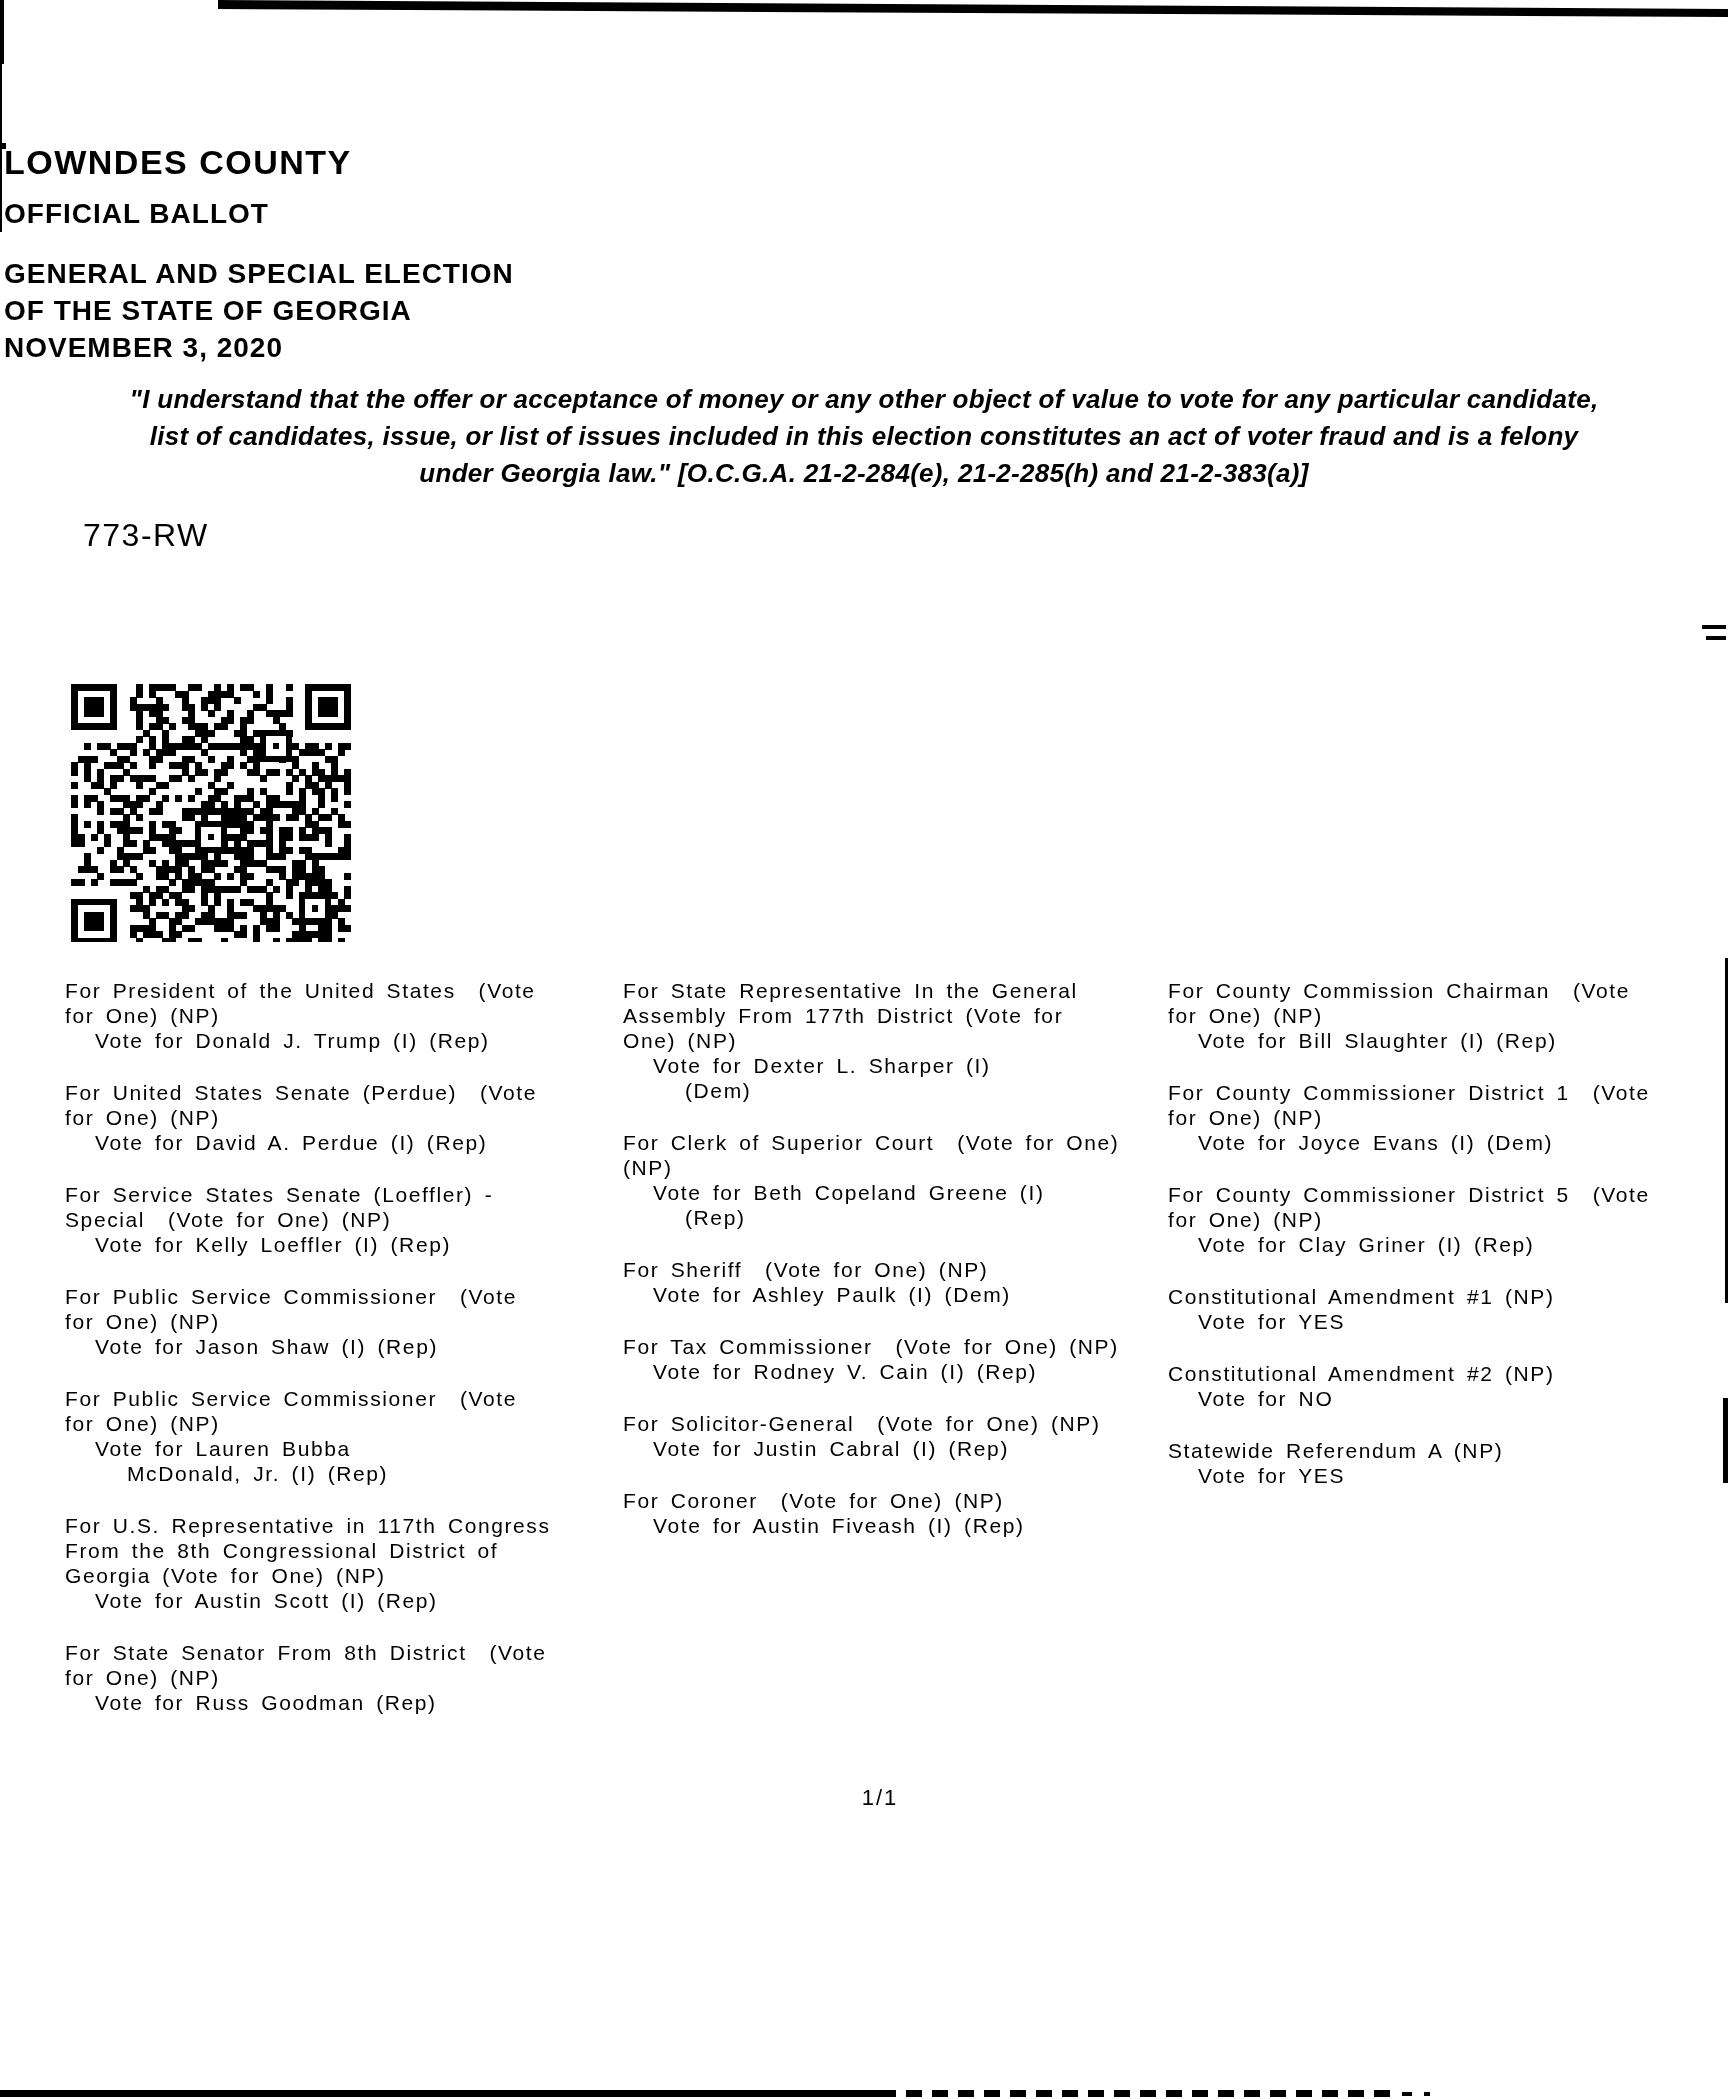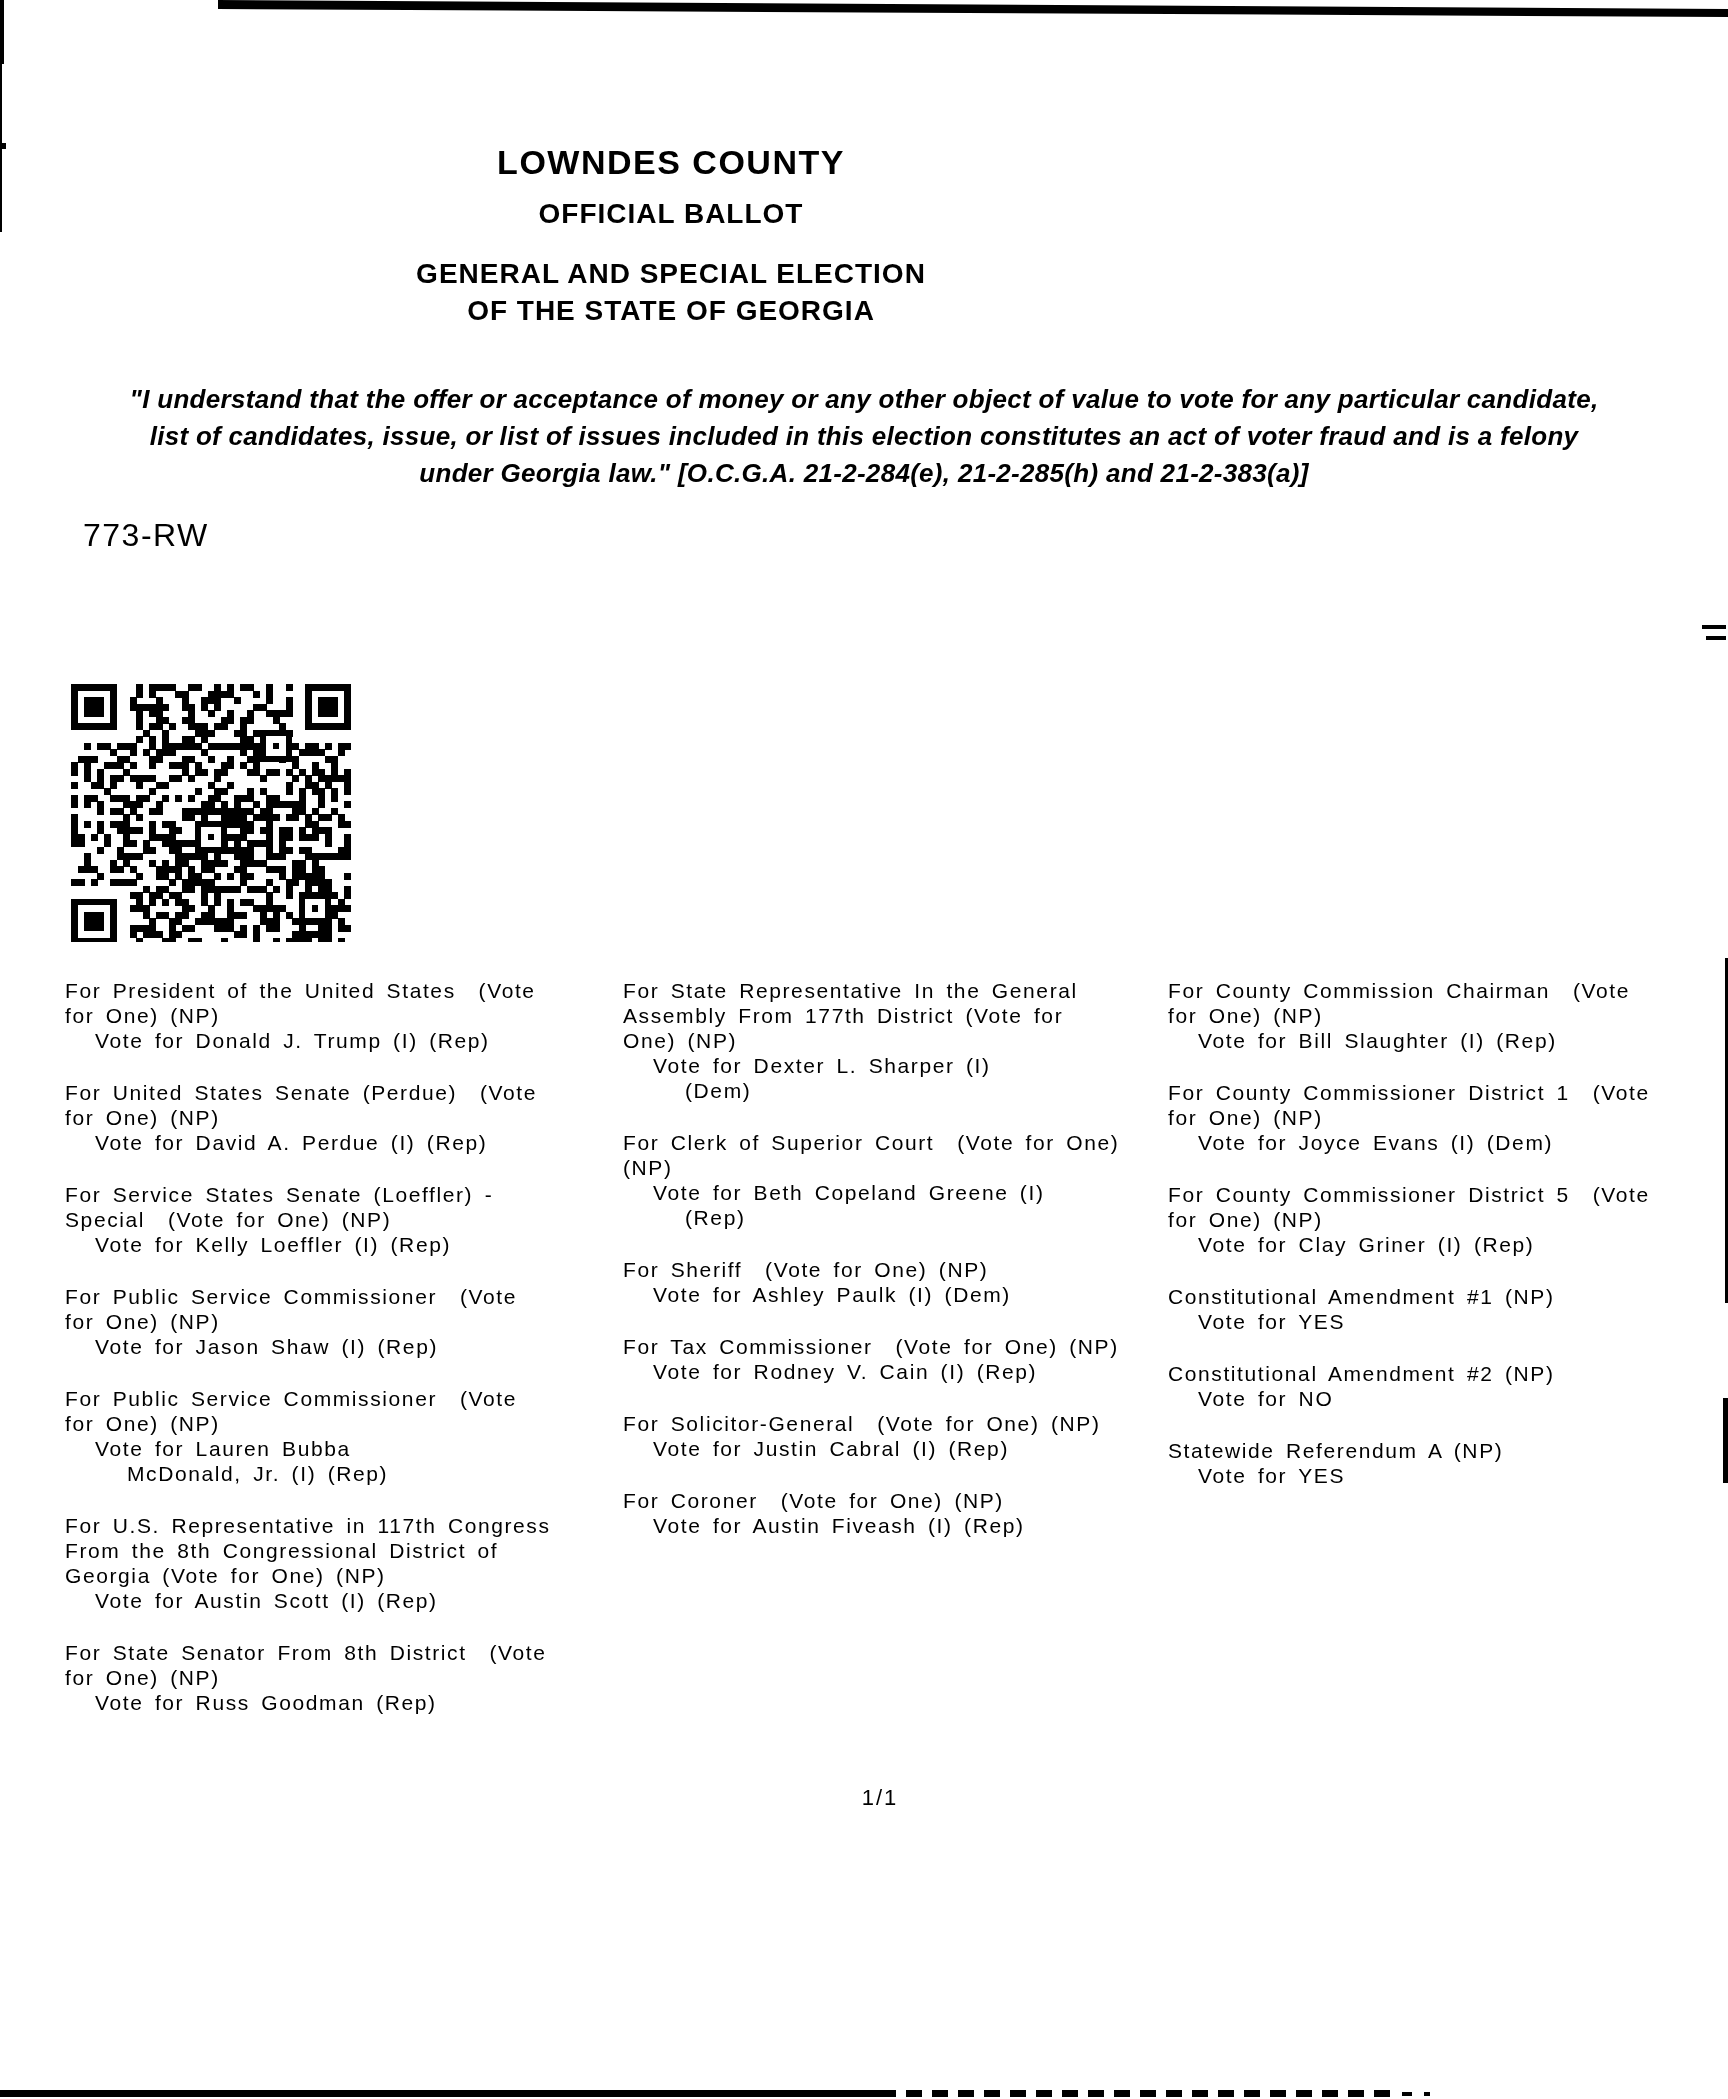--- a/index.html
+++ b/index.html
@@ -8,22 +8,22 @@
     width:1728px;height:2099px;
     background:#ffffff;color:#000000;
     font-family:"Liberation Sans","DejaVu Sans",sans-serif;
     overflow:hidden;
   }
   
   .art{position:absolute;background:#000;}
   .art-svg{position:absolute;left:218px;top:0;width:1510px;height:20px;}
   
   .ballot-header{
-    position:absolute;left:16px;top:145px;width:1310px;
-    text-align:center;font-weight:bold;
+    position:absolute;left:4px;top:145px;width:1310px;
+    font-weight:bold;
   }
   .county{font-size:34px;line-height:34px;letter-spacing:1.5px;}
   .ballot-type{font-size:28px;line-height:28px;letter-spacing:1px;margin-top:21px;}
   .election-block{margin-top:27px;}
   .election-line{font-size:28px;line-height:37px;letter-spacing:1px;}
   
   .disclaimer{
     position:absolute;left:30px;top:381px;width:1668px;
     text-align:center;font-style:italic;font-weight:bold;
     font-size:26px;line-height:37px;letter-spacing:0.3px;
@@ -76,20 +76,21 @@
   <div class="bottom-dashed"></div>
   <div class="art" style="left:1402px;top:2092px;width:10px;height:4px;"></div>
   <div class="art" style="left:1424px;top:2092px;width:6px;height:4px;"></div>
 
   <header class="ballot-header">
     <div class="county">LOWNDES COUNTY</div>
     <div class="ballot-type">OFFICIAL BALLOT</div>
     <div class="election-block">
       <div class="election-line">GENERAL AND SPECIAL ELECTION</div>
       <div class="election-line">OF THE STATE OF GEORGIA</div>
+      <div class="election-line">NOVEMBER 3, 2020</div>
     </div>
   </header>
 
   <div class="disclaimer" id="disclaimer">
       <div class="dl">"I understand that the offer or acceptance of money or any other object of value to vote for any particular candidate,</div>
       <div class="dl">list of candidates, issue, or list of issues included in this election constitutes an act of voter fraud and is a felony</div>
       <div class="dl">under Georgia law." [O.C.G.A. 21-2-284(e), 21-2-285(h) and 21-2-383(a)]</div>
     </div>
 
   <div class="precinct">773-RW</div>

